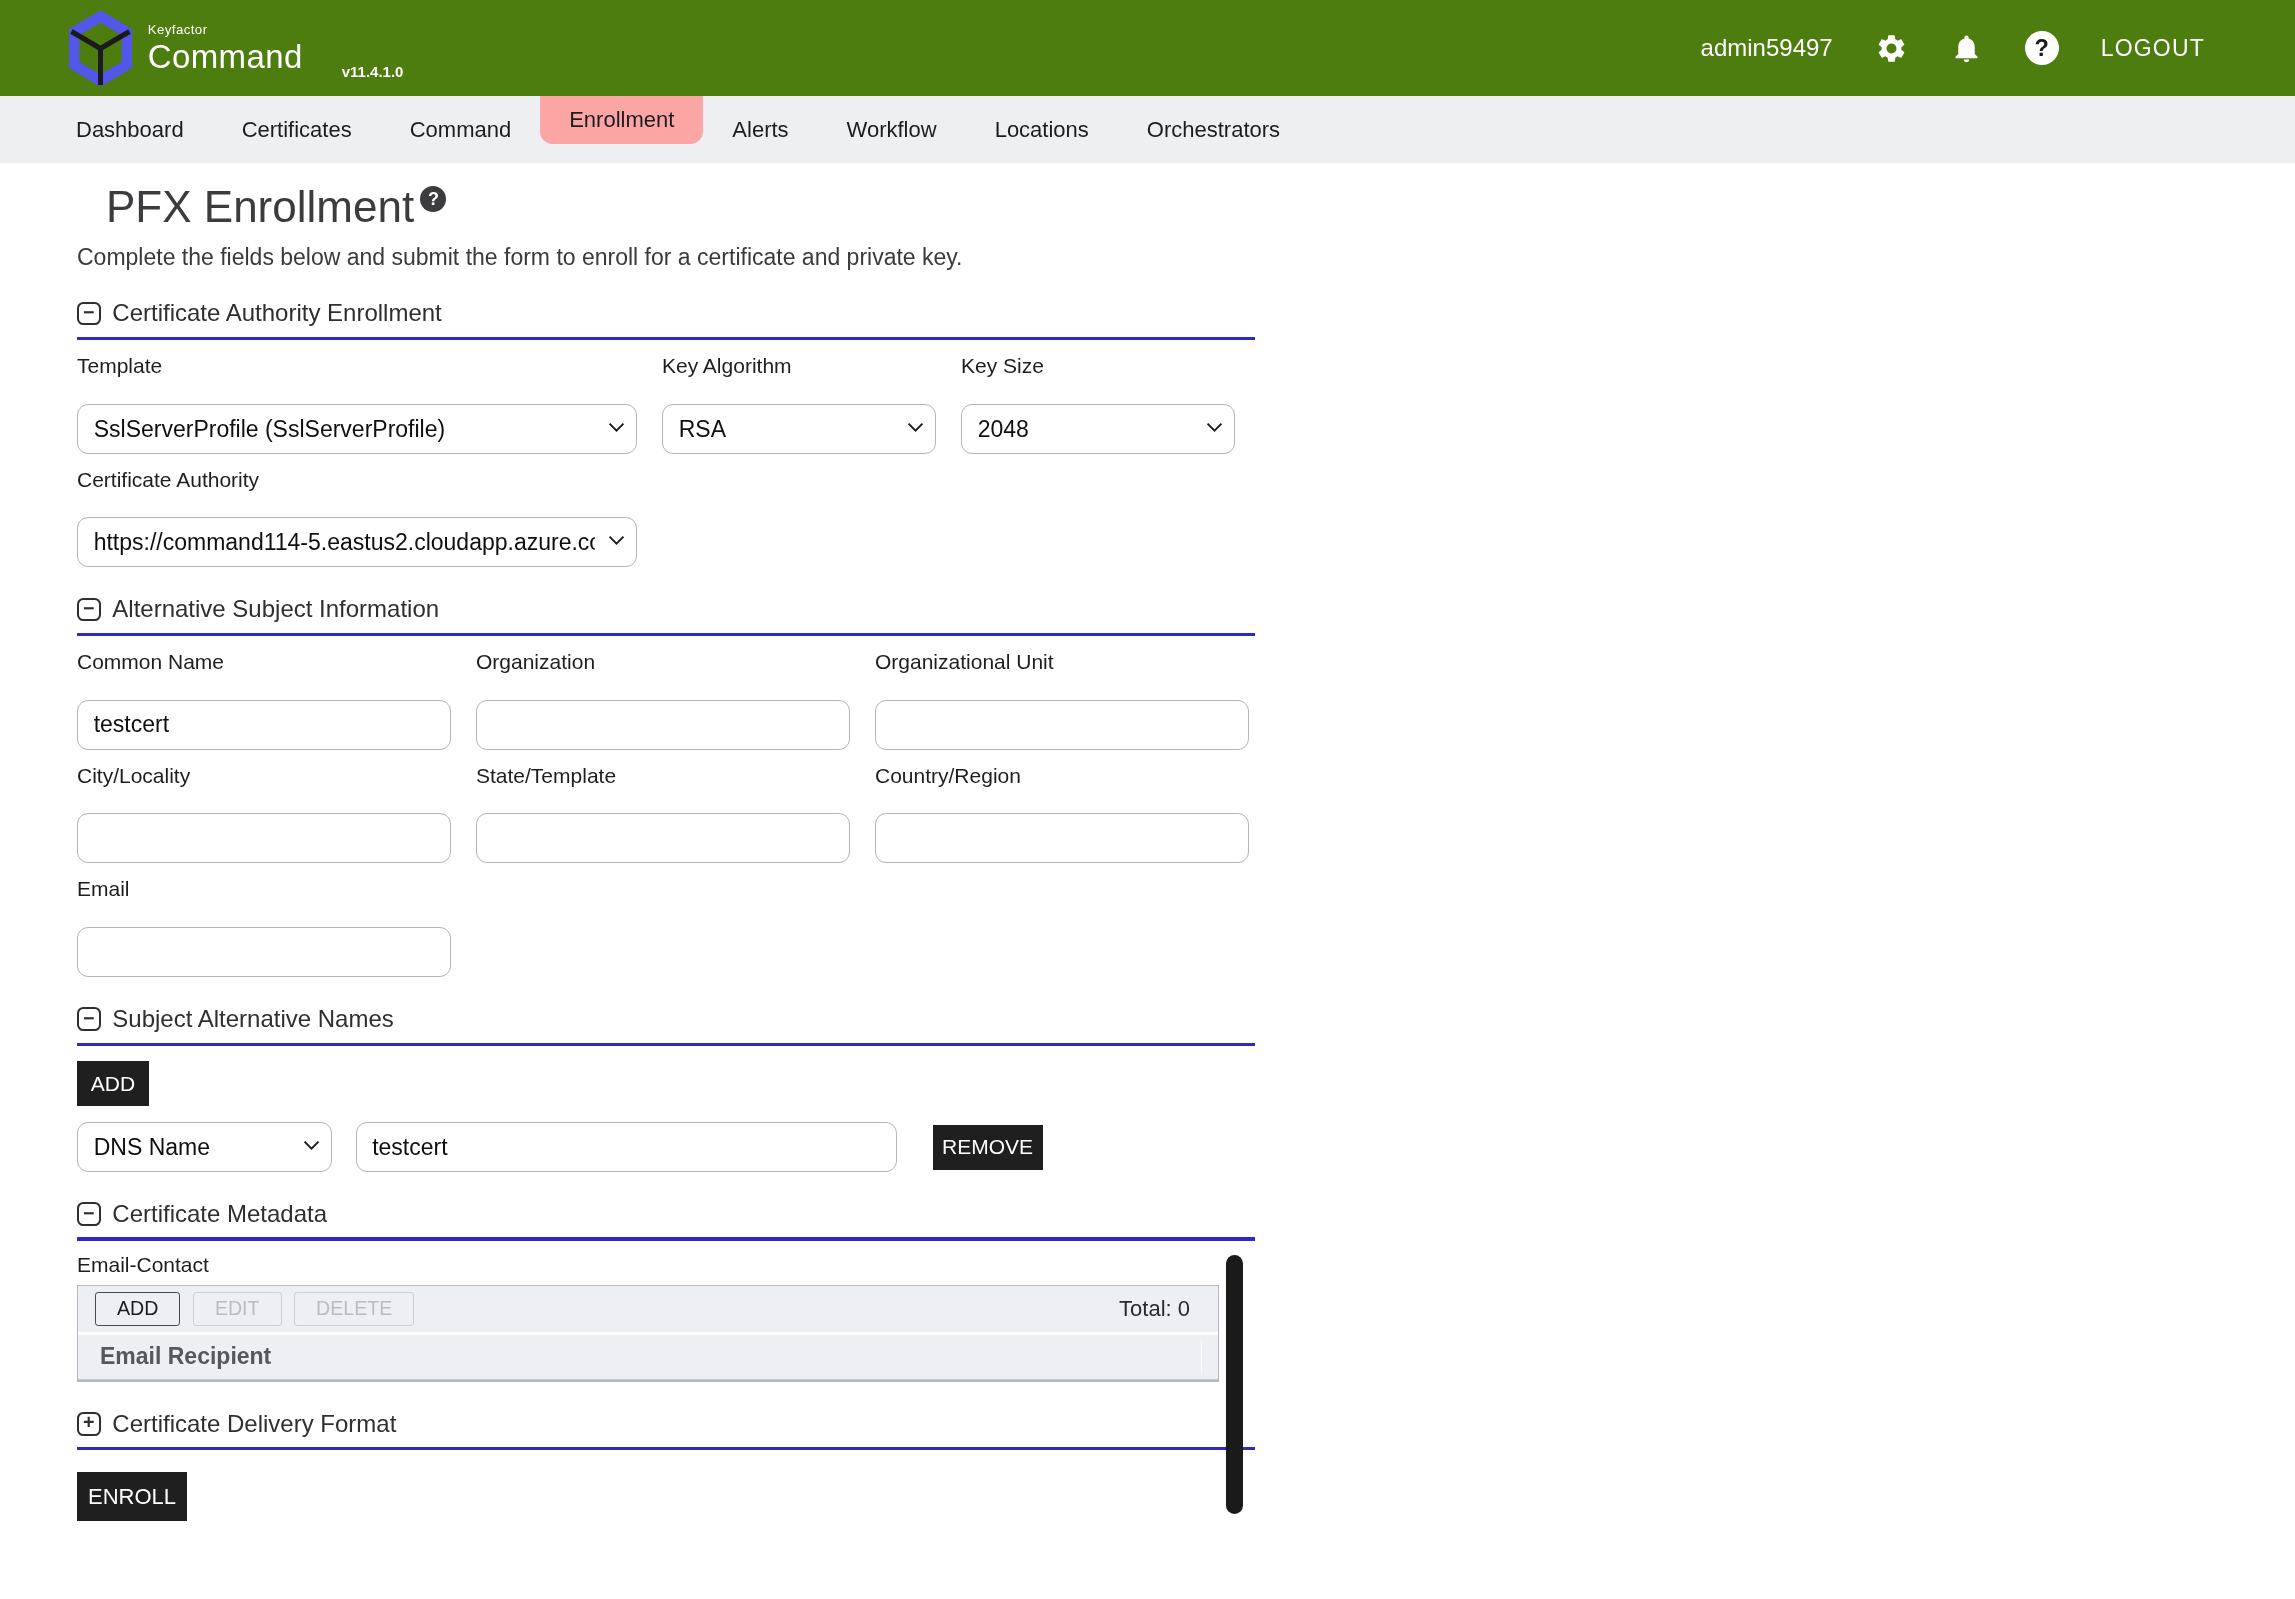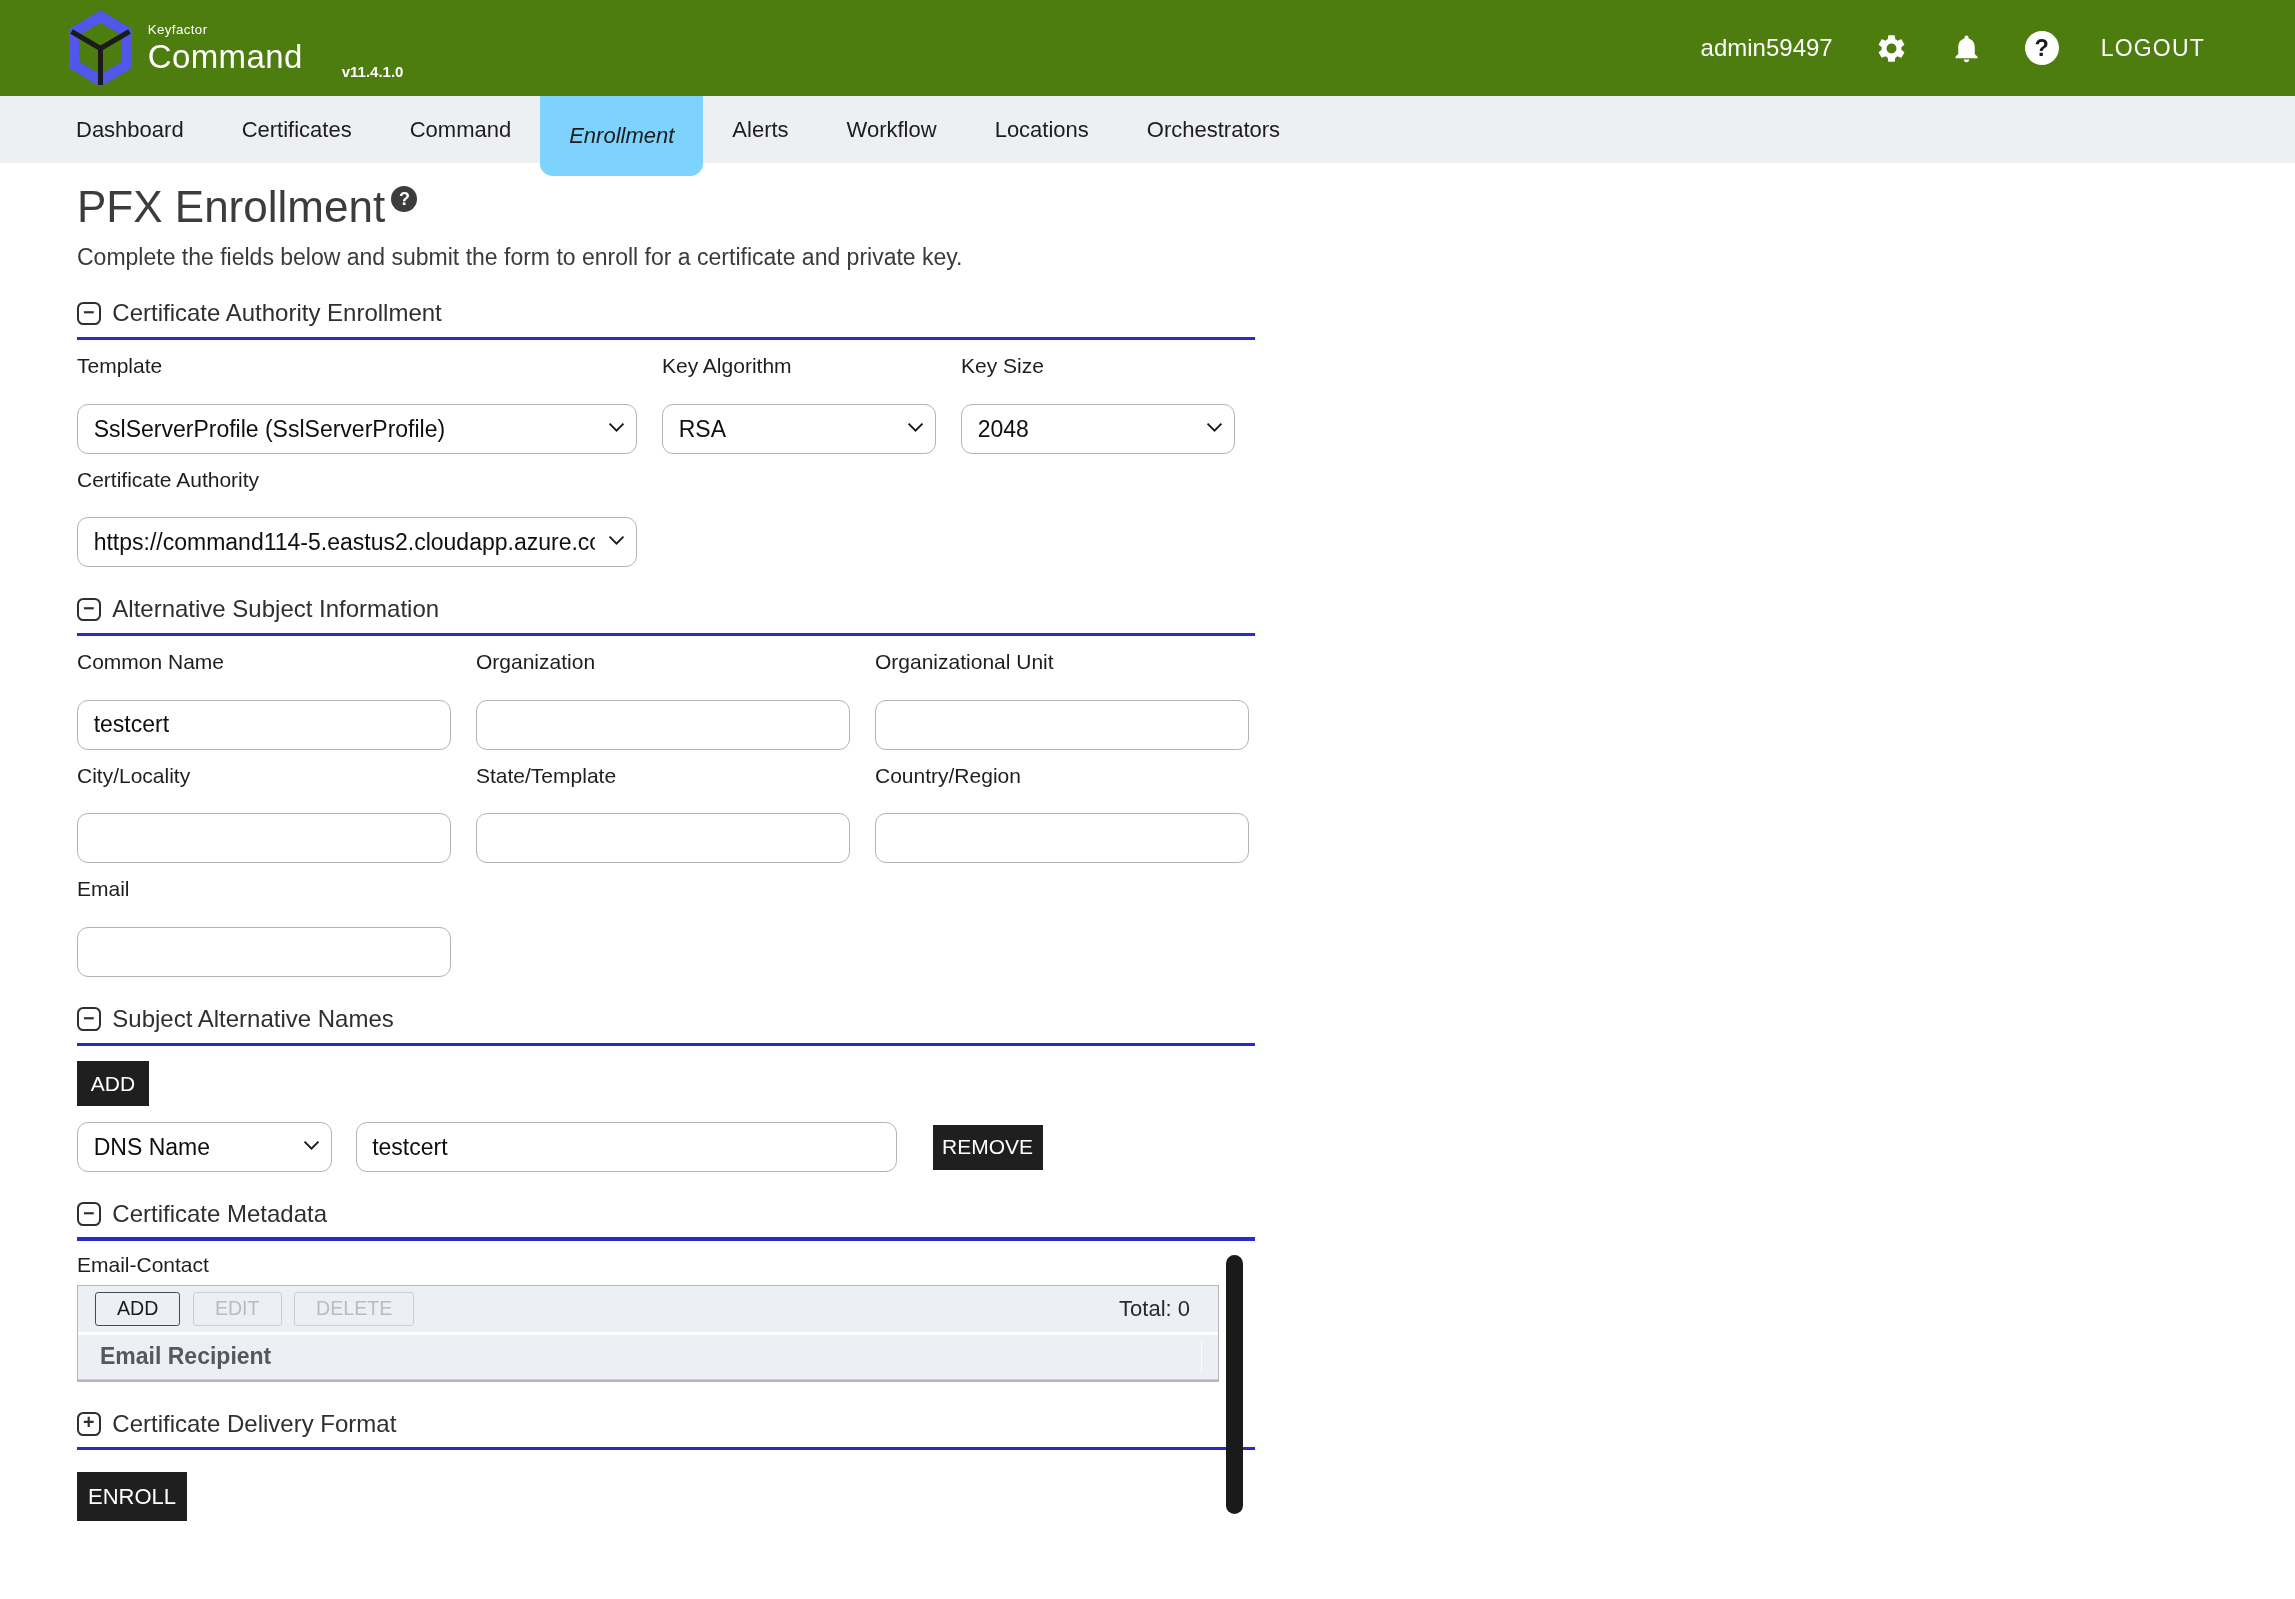--- a/index.html
+++ b/index.html
@@ -32,27 +32,27 @@
     font-size:23.5px; font-weight:bold;
   }
   .logout { font-size:23px; letter-spacing:1.2px; cursor:pointer; }
 
   
   .nav { height:67px; background:#edeff3; display:flex; align-items:stretch; padding-left:47px; }
   .nav-item {
     padding:0 29px; display:flex; align-items:center;
     font-size:22px; color:#1d1d1f; cursor:pointer; white-space:nowrap;
   }
-  .nav-item.active { background:#7dd3fc; border-radius:0 0 12.5px 12.5px; height:80px;font-style:italic; }
+  .nav-item.active { background:#fca5a5; border-radius:0 0 12.5px 12.5px; height:48px; }
 
   
   .content { margin:20.4px 0 0 77px; width:1178px; }
 
   .title-row { display:flex; align-items:flex-start; }
-  .page-title { font-size:44px; color:#3c3c3e; line-height:1.1; }
+  .page-title { font-size:44px; color:#3c3c3e; line-height:1.1;margin-left:29px; }
   .title-help {
     width:26px; height:26px; border-radius:50%; background:#3c3c3e; color:#fff;
     display:flex; align-items:center; justify-content:center;
     font-size:18px; font-weight:bold; margin:3.1px 0 0 6.3px;
   }
   .subtitle { font-size:23px; color:#3a3a3c; margin-top:12.5px; }
 
   .section-head { margin-top:28px; display:flex; align-items:center; gap:11.8px; }
   .collapse-box {
     width:23.5px; height:23.5px; border:2.4px solid #2f2f31; border-radius:6.3px;

